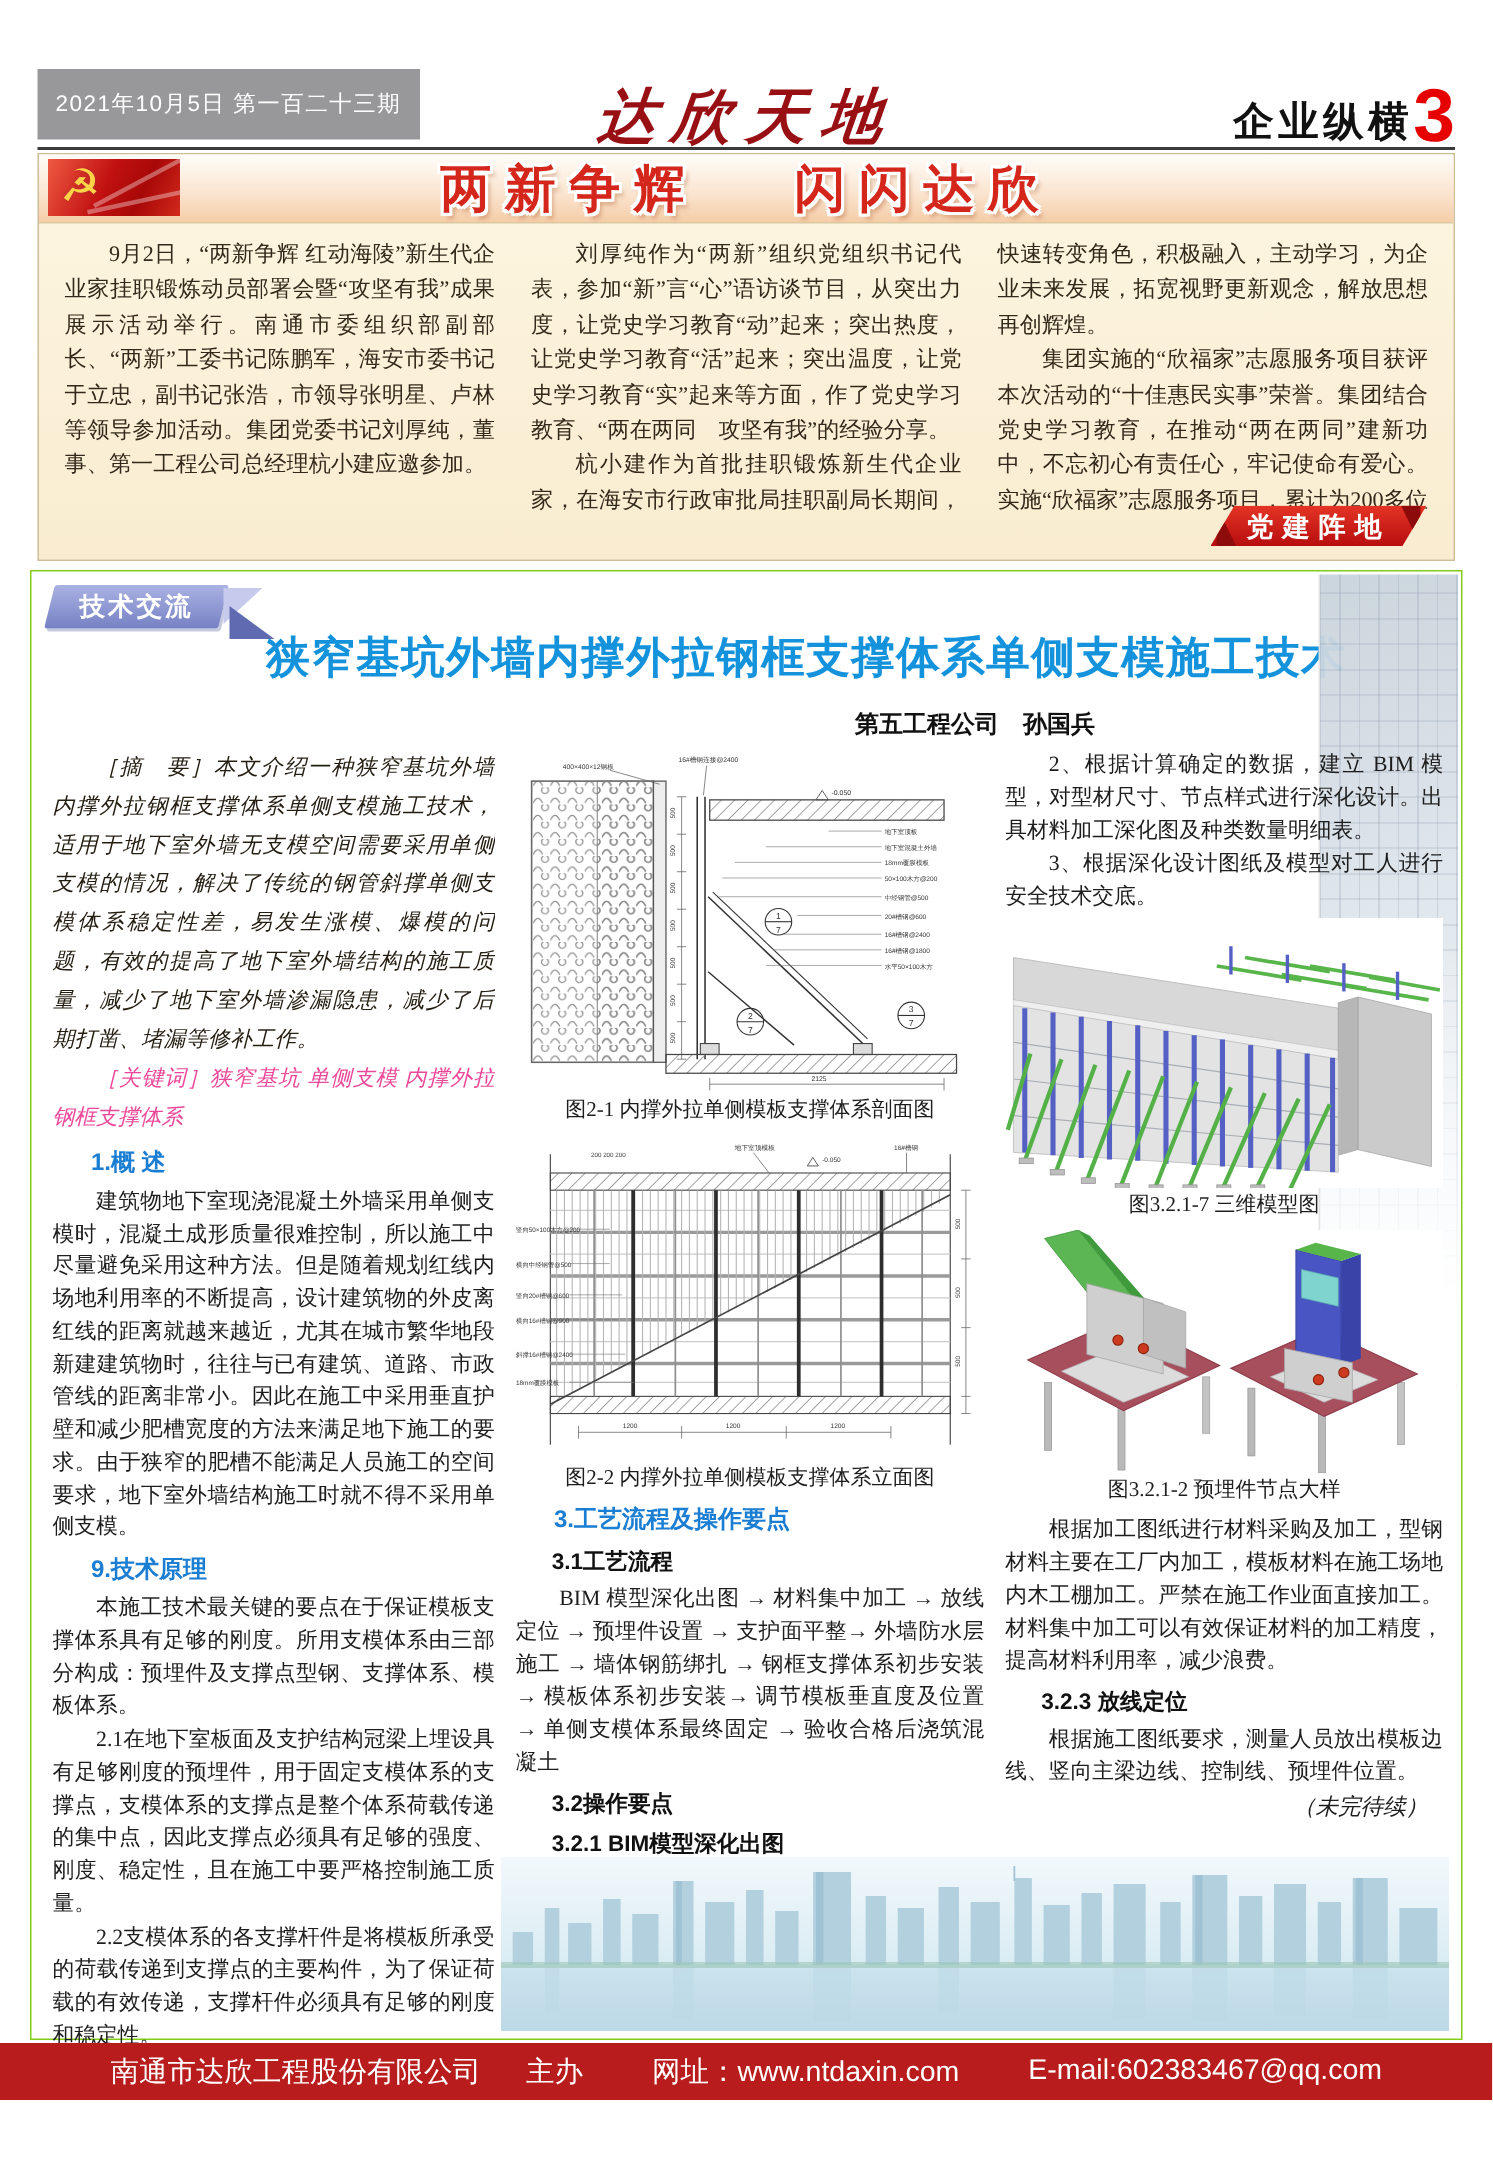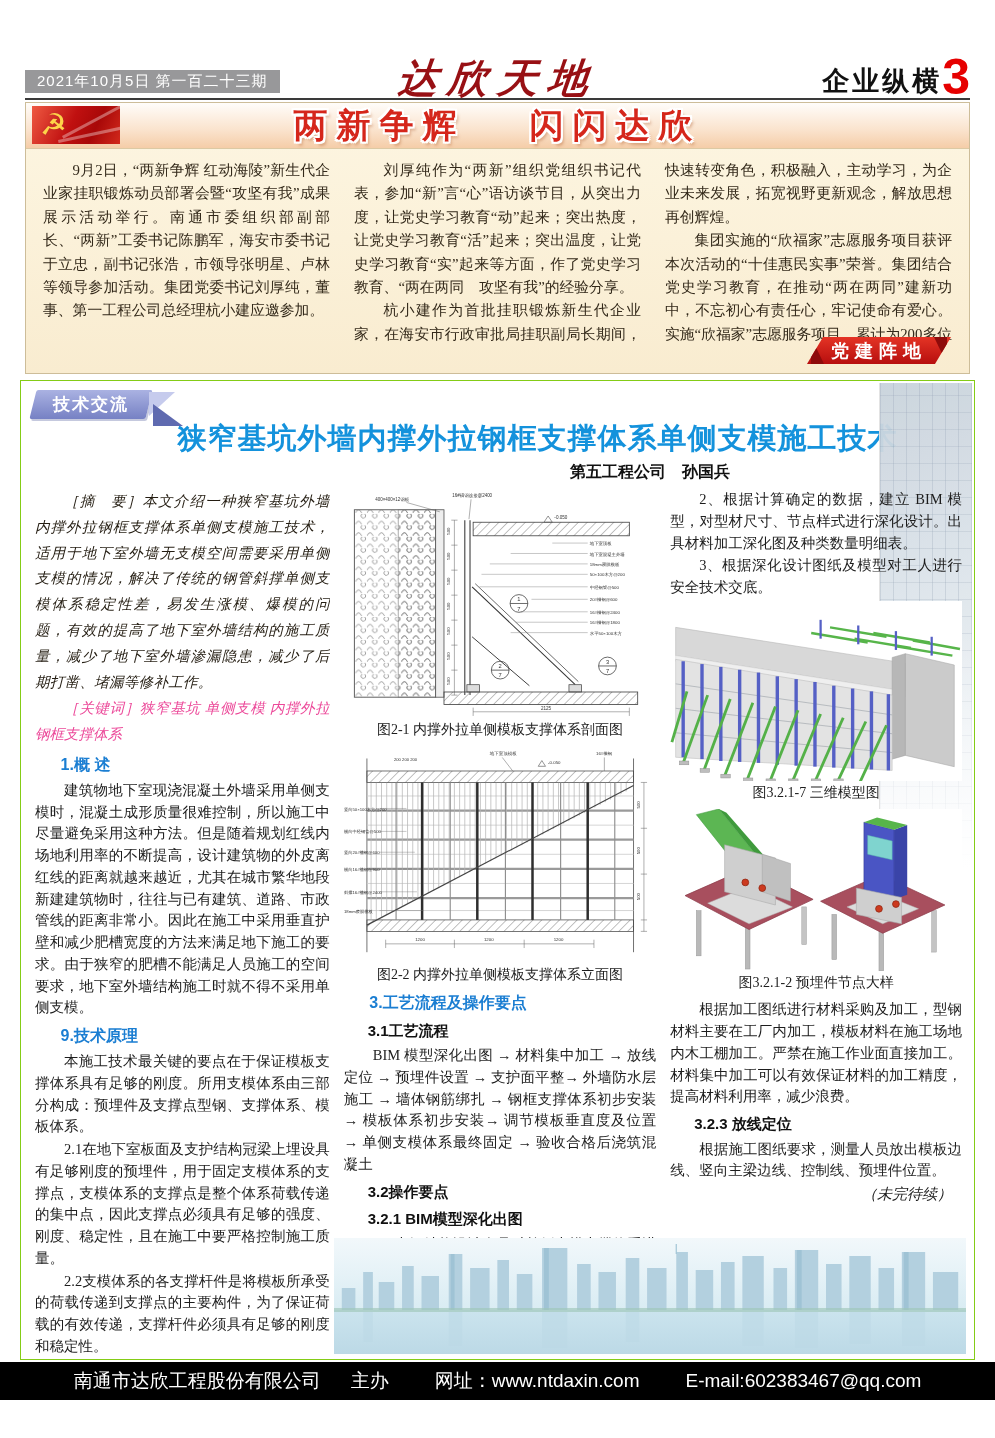--- a/index.html
+++ b/index.html
@@ -2,21 +2,21 @@
 <html><head>
 <meta charset="utf-8">
 <style>
   html,body{margin:0;padding:0;background:#fff;}
   .page{position:relative;width:995px;height:1438px;background:#fff;overflow:hidden;
         font-family:"Liberation Serif","DejaVu Serif",serif;color:#222;}
 
   
   .header{position:absolute;left:25px;right:25px;top:54px;height:44px;border-bottom:2px solid #3a3a3a;}
   .date-box{position:absolute;left:0;bottom:5px;background:#98989a;color:#fff;
-            font:15px "Liberation Sans",sans-serif;padding:2px 12px;letter-spacing:1px;}
+            font:15px "Liberation Sans",sans-serif;padding:14px 12px;letter-spacing:1px;}
   .masthead{position:absolute;left:50%;transform:translateX(-50%) skewX(-6deg);bottom:0px;
             font-family:"DejaVu Serif",serif;font-style:italic;font-weight:bold;
             color:#981014;font-size:40px;letter-spacing:10px;line-height:1;}
   .section-page{position:absolute;right:0;bottom:0;display:flex;align-items:flex-end;gap:0;}
   .section-label{font-size:27px;font-weight:bold;letter-spacing:3px;color:#111;line-height:1;padding-bottom:3px;}
   .page-num{font-family:"Liberation Sans",sans-serif;font-weight:bold;font-size:50px;color:#e60000;line-height:.82;}
 
   
   .top-box{position:absolute;left:25px;right:25px;top:102px;height:270px;
            border:1px solid #cdbd99;background:linear-gradient(180deg,#fdf6e2 0%,#f9ecd0 100%);}
@@ -53,42 +53,42 @@
   .tag-ribbon .body{position:absolute;inset:0;background:linear-gradient(180deg,#aab2e2,#7681c4);
                     transform:skewX(-14deg);border-radius:2px;box-shadow:2px 2px 0 rgba(90,100,160,.35);}
   .tag-ribbon .fold1{position:absolute;right:-26px;top:2px;width:0;height:0;
                      border-left:26px solid #c6cbed;border-bottom:24px solid transparent;}
   .tag-ribbon .fold2{position:absolute;right:-34px;top:14px;width:0;height:0;
                      border-left:30px solid #5f6ab0;border-top:22px solid transparent;}
   .tag-ribbon span{position:absolute;inset:0;display:flex;align-items:center;justify-content:center;
                    color:#fff;font:bold 17px "Liberation Sans",sans-serif;letter-spacing:2px;}
   .tech-title{margin:0;padding:38px 40px 2px 120px;text-align:center;
               font-family:"Liberation Sans",sans-serif;font-weight:bold;font-size:29px;color:#1492dc;letter-spacing:1px;}
-  .tech-byline{margin:1px 0 2px 46%;width:40%;text-align:center;font-weight:bold;font-size:16px;color:#111;}
+  .tech-byline{margin:12px 0 2px 46%;width:40%;text-align:center;font-weight:bold;font-size:16px;color:#111;}
   .tech-cols{display:flex;gap:14px;padding:4px 12px 0 14px;position:relative;}
   .tcol{font-size:14.5px;line-height:1.5;text-align:justify;color:#1d1d1d;overflow:hidden;}
   .tcol.c1{width:300px;height:872px;}
   .tcol.c2{width:318px;height:872px;}
   .tcol.c3{width:297px;height:872px;}
   .tcol p{margin:0 0 1px 0;text-indent:2em;}
   .abstract{font-style:italic;line-height:1.78;letter-spacing:.3px;color:#241d12;}
   .keywords{font-style:italic;line-height:1.78;color:#ec4899;}
   .h-blue{color:#1b7ed2;font-family:"Liberation Sans",sans-serif;font-weight:bold;font-size:16px;
           margin:5px 0 3px 0;text-indent:1.6em;}
   .h-bold{font-family:"Liberation Sans",sans-serif;font-weight:bold;font-size:15px;color:#111;
           margin:5px 0 3px 0;text-indent:1.6em;}
   figure{margin:2px 0 0 0;}
   figcaption{text-align:center;font-size:14px;color:#1d1d1d;margin:1px 0 6px 0;}
   .figsvg{display:block;width:100%;background:#fff;}
   .tbc{text-align:right;font-style:italic;padding-right:10px;font-size:15px;}
 
   .skyline{position:absolute;left:313px;right:8px;bottom:5px;height:116px;overflow:hidden;}
 
   
-  .footer{position:absolute;left:0;right:0;bottom:38px;height:38px;background:#000000;color:#fff;
+  .footer{position:absolute;left:0;right:0;bottom:38px;height:38px;background:#b91c1c;color:#fff;
           font-family:"Liberation Sans",sans-serif;font-size:19px;
           display:flex;align-items:center;justify-content:center;gap:46px;}
   .footer .grp{display:flex;gap:30px;}
 
   svg text{font-family:"Liberation Sans",sans-serif;fill:#333;}
 </style>
 </head>
 <body>
 
 <div class="page">

